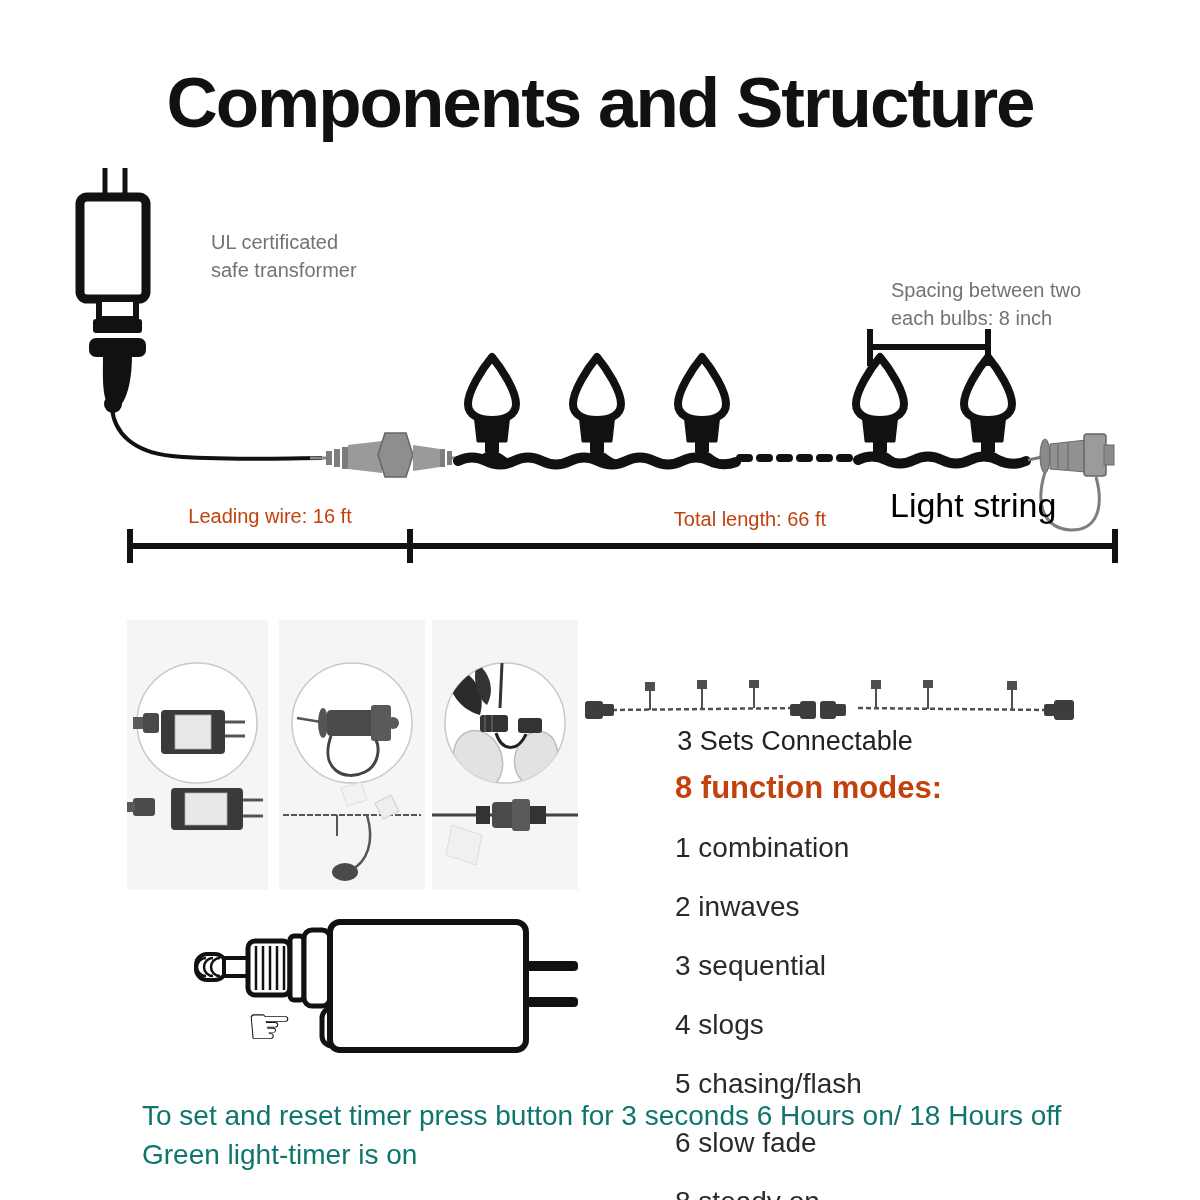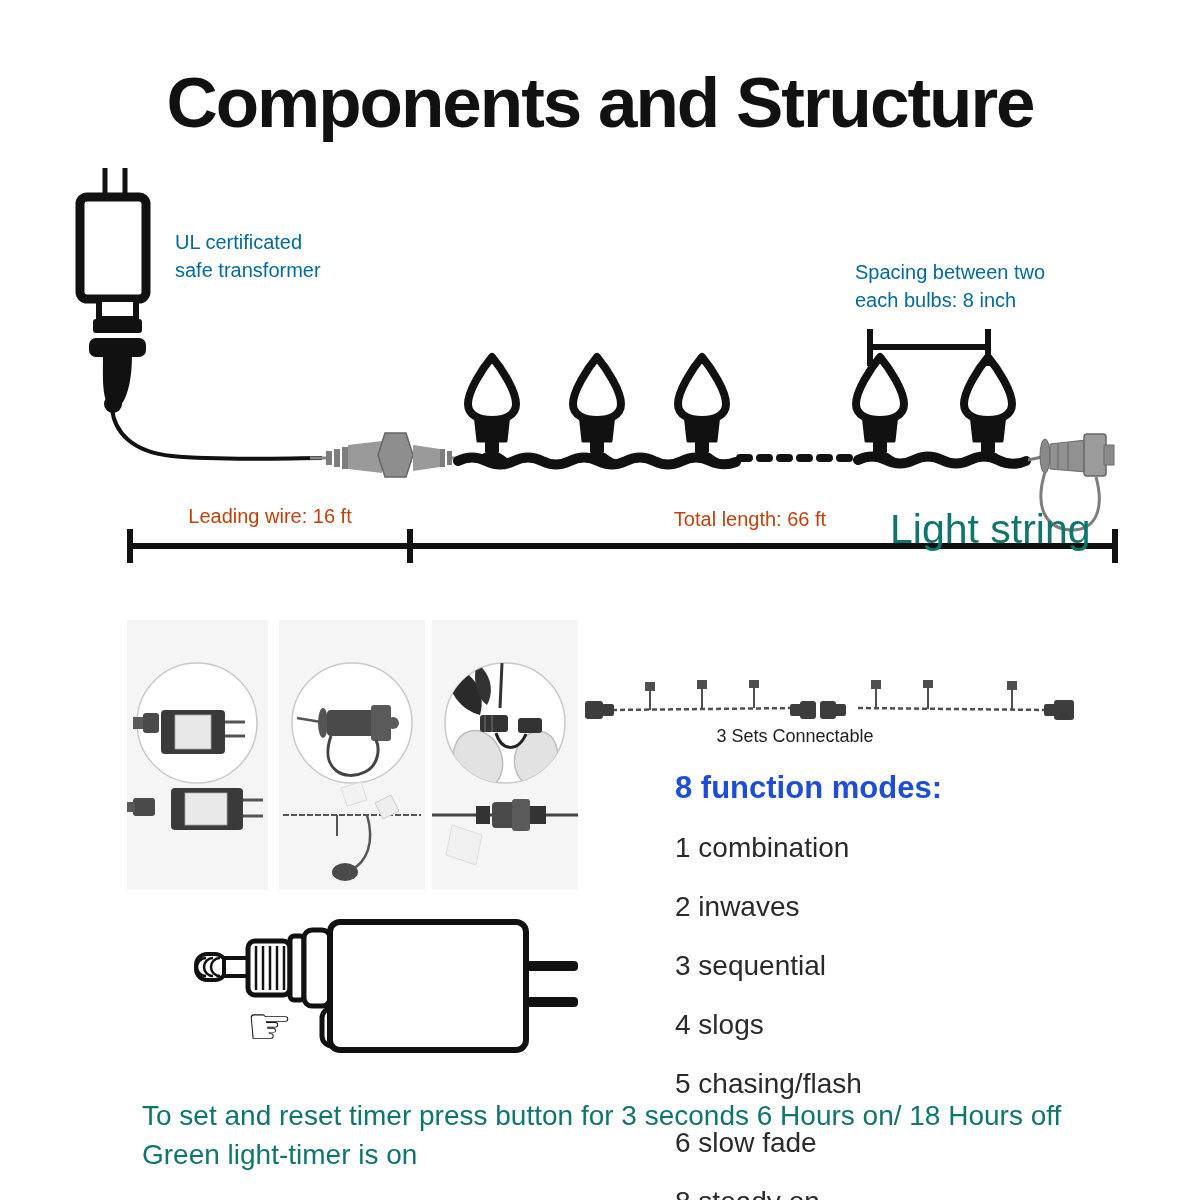--- a/index.html
+++ b/index.html
@@ -16,33 +16,33 @@
   .abs { position: absolute; }
   .title {
     width: 1200px;
     top: 62px; left: 0;
     text-align: center;
     font-size: 71px;
     font-weight: bold;
     letter-spacing: -2px;
     color: #111;
   }
-  .label { font-size: 20px; line-height: 28px; color: #0369a1; }
-  .big-label { font-size: 41px; color: #0f766e; margin-top: 20px; }
+  .label { font-size: 20px; line-height: 28px; color: #737373; margin-left: 36px; }
+  .big-label { font-size: 34px; color: #000000; }
   .measure-label { font-size: 20px; color: #c2410c; }
   .panel {
     background: #f5f5f5;
     top: 620px;
     height: 270px;
   }
-  .connect-label { font-size: 18px; color: #222; }
+  .connect-label { font-size: 27px; color: #222; }
   .modes-heading {
     font-size: 31px;
     font-weight: bold;
-    color: #1d4ed8;
+    color: #c2410c;
     letter-spacing: 0px;
   }
   .modes-list { list-style: none; }
   .modes-list li {
     font-size: 28px;
     line-height: 35px;
     color: #2a2a2a;
     margin-top: 24px;
   }
   .note { font-size: 28px; line-height: 39px; color: #0f766e; }
@@ -153,21 +153,21 @@
       <line x1="410" y1="529" x2="410" y2="563" stroke="#111" stroke-width="6"></line>
       <line x1="1115" y1="529" x2="1115" y2="563" stroke="#111" stroke-width="6"></line>
     </g>
   </svg>
 
   <div class="abs label" style="left:175px; top:228px;">
     <div>UL certificated</div>
     <div>safe transformer</div>
   </div>
 
-  <div class="abs label" style="left:855px; top:258px;">
+  <div class="abs label" style="left:855px; top:276px;">
     <div>Spacing between two</div>
     <div>each bulbs: 8 inch</div>
   </div>
 
   <div class="abs big-label" style="left:890px; top:486px;">Light string</div>
 
   <div class="abs measure-label" style="left:130px; top:505px; width:280px; text-align:center;">Leading wire: 16 ft</div>
 
   <div class="abs measure-label" style="left:560px; top:508px; width:380px; text-align:center;">Total length: 66 ft</div>
 

